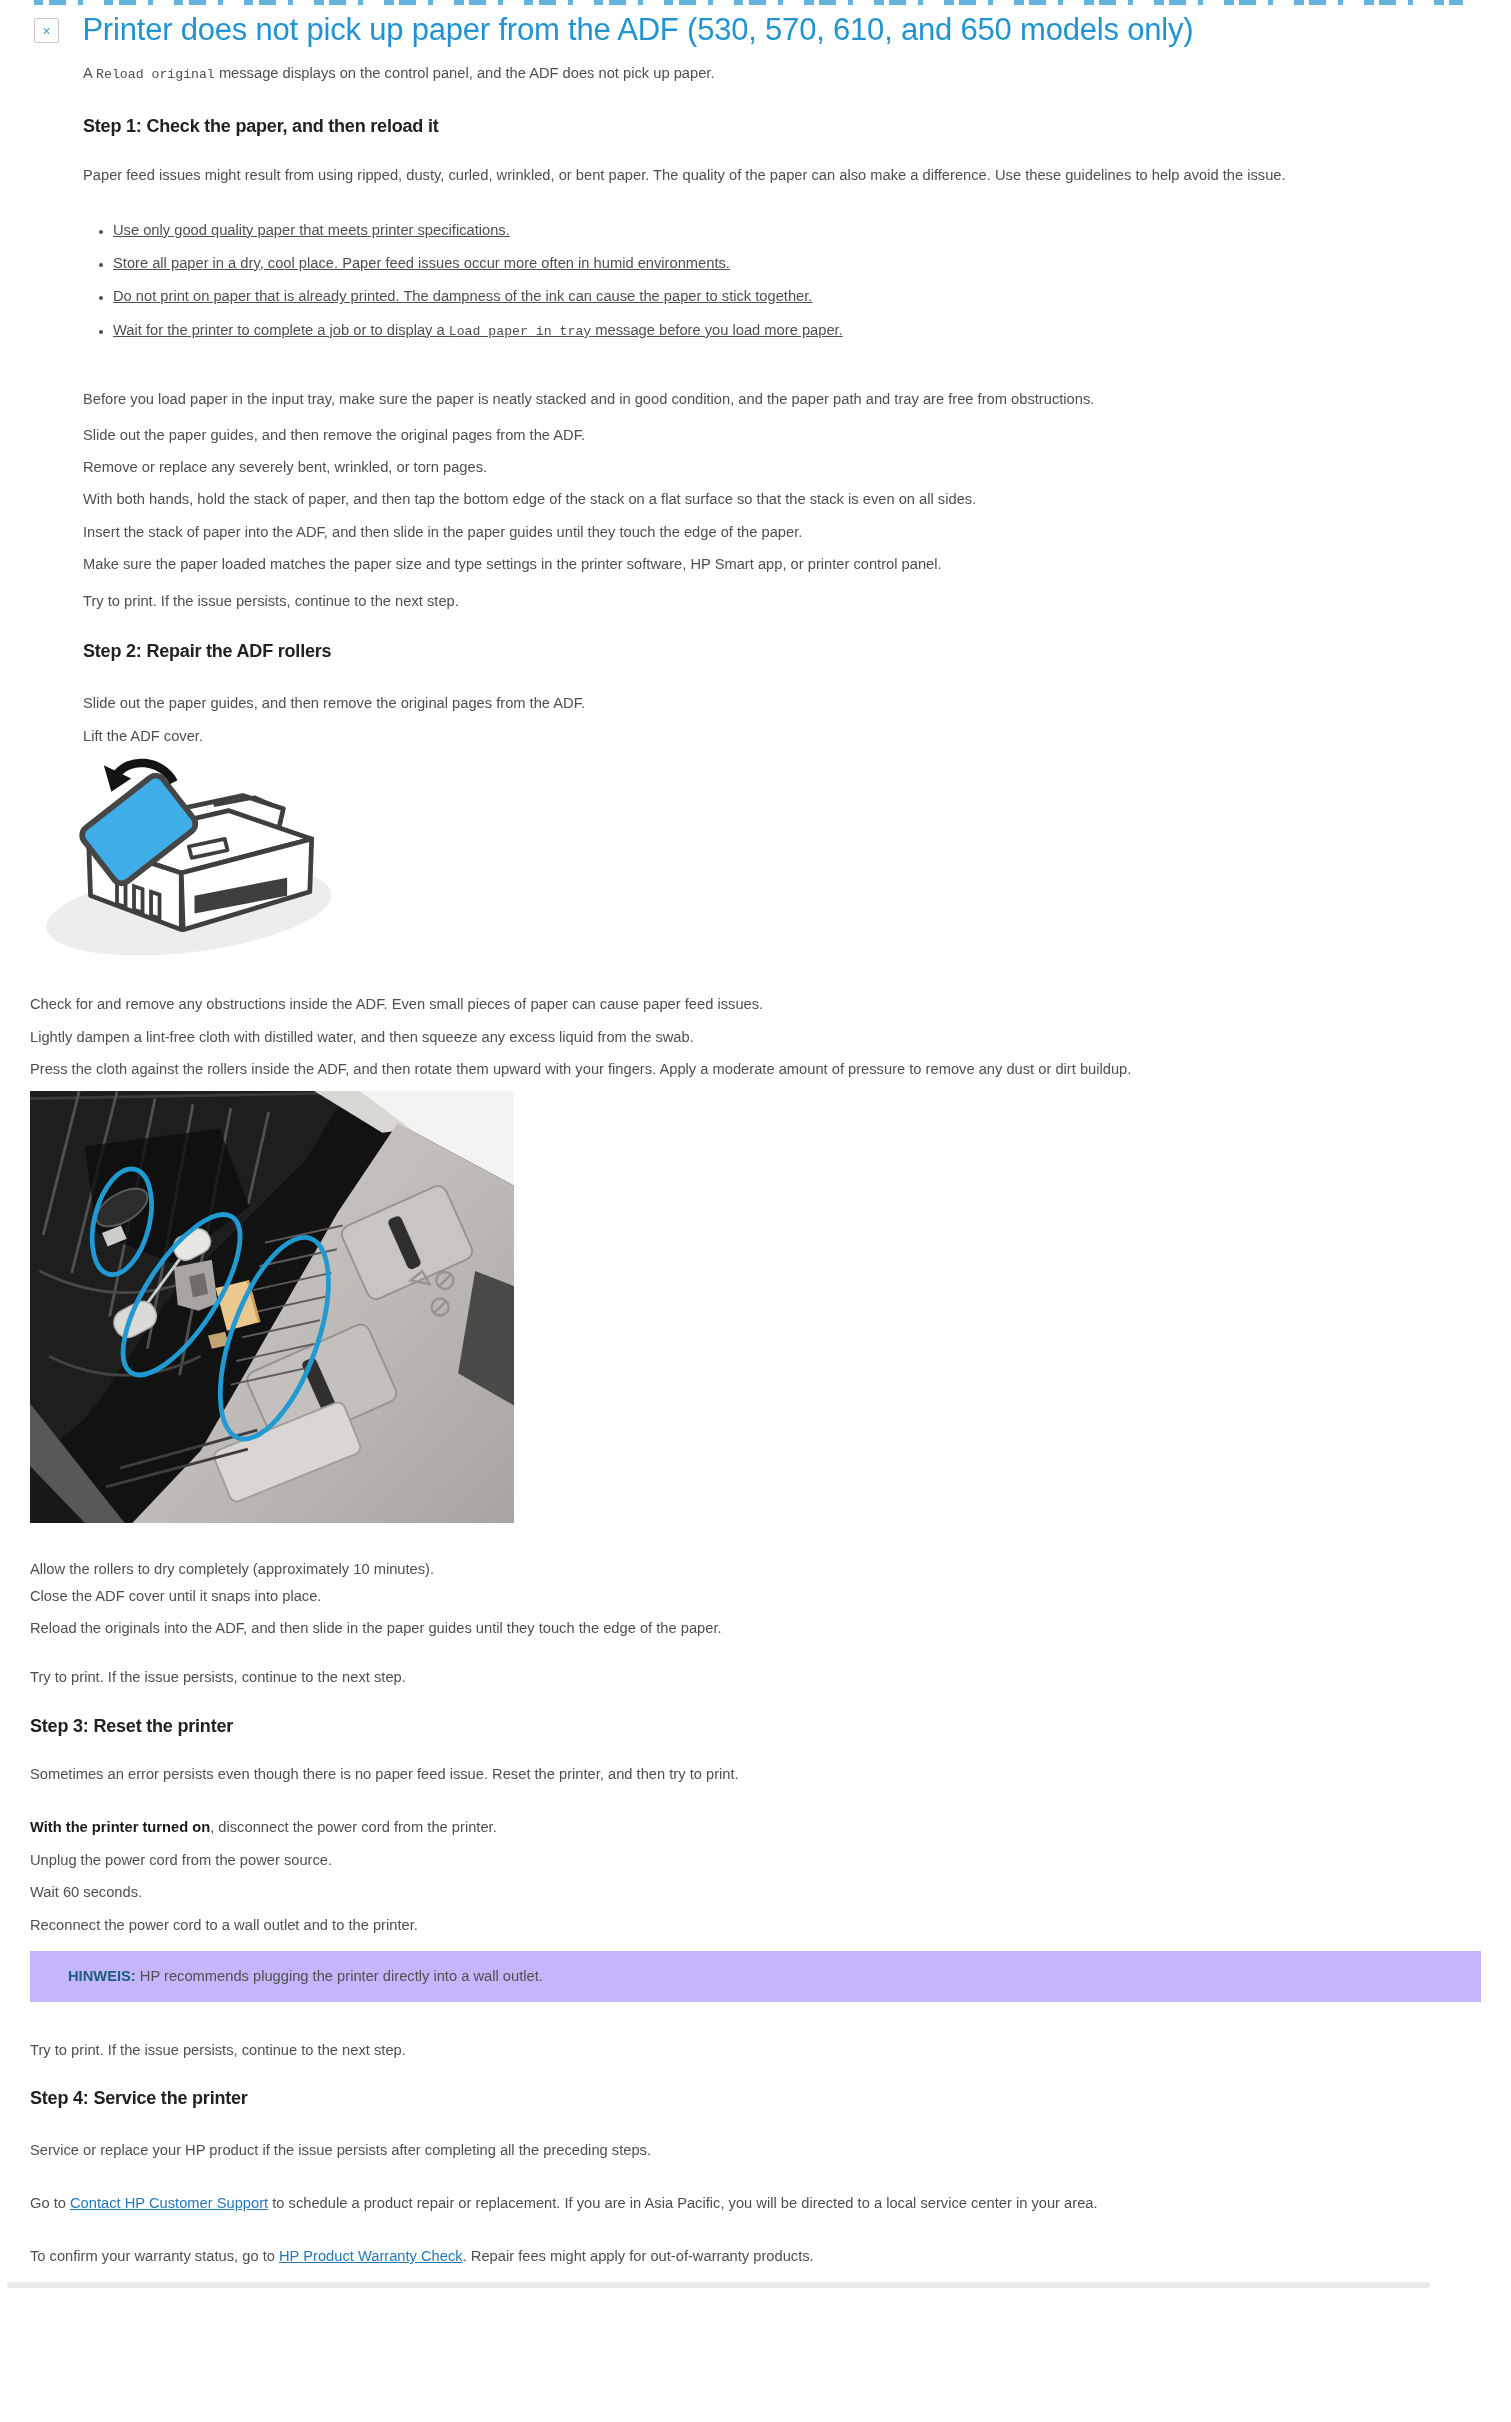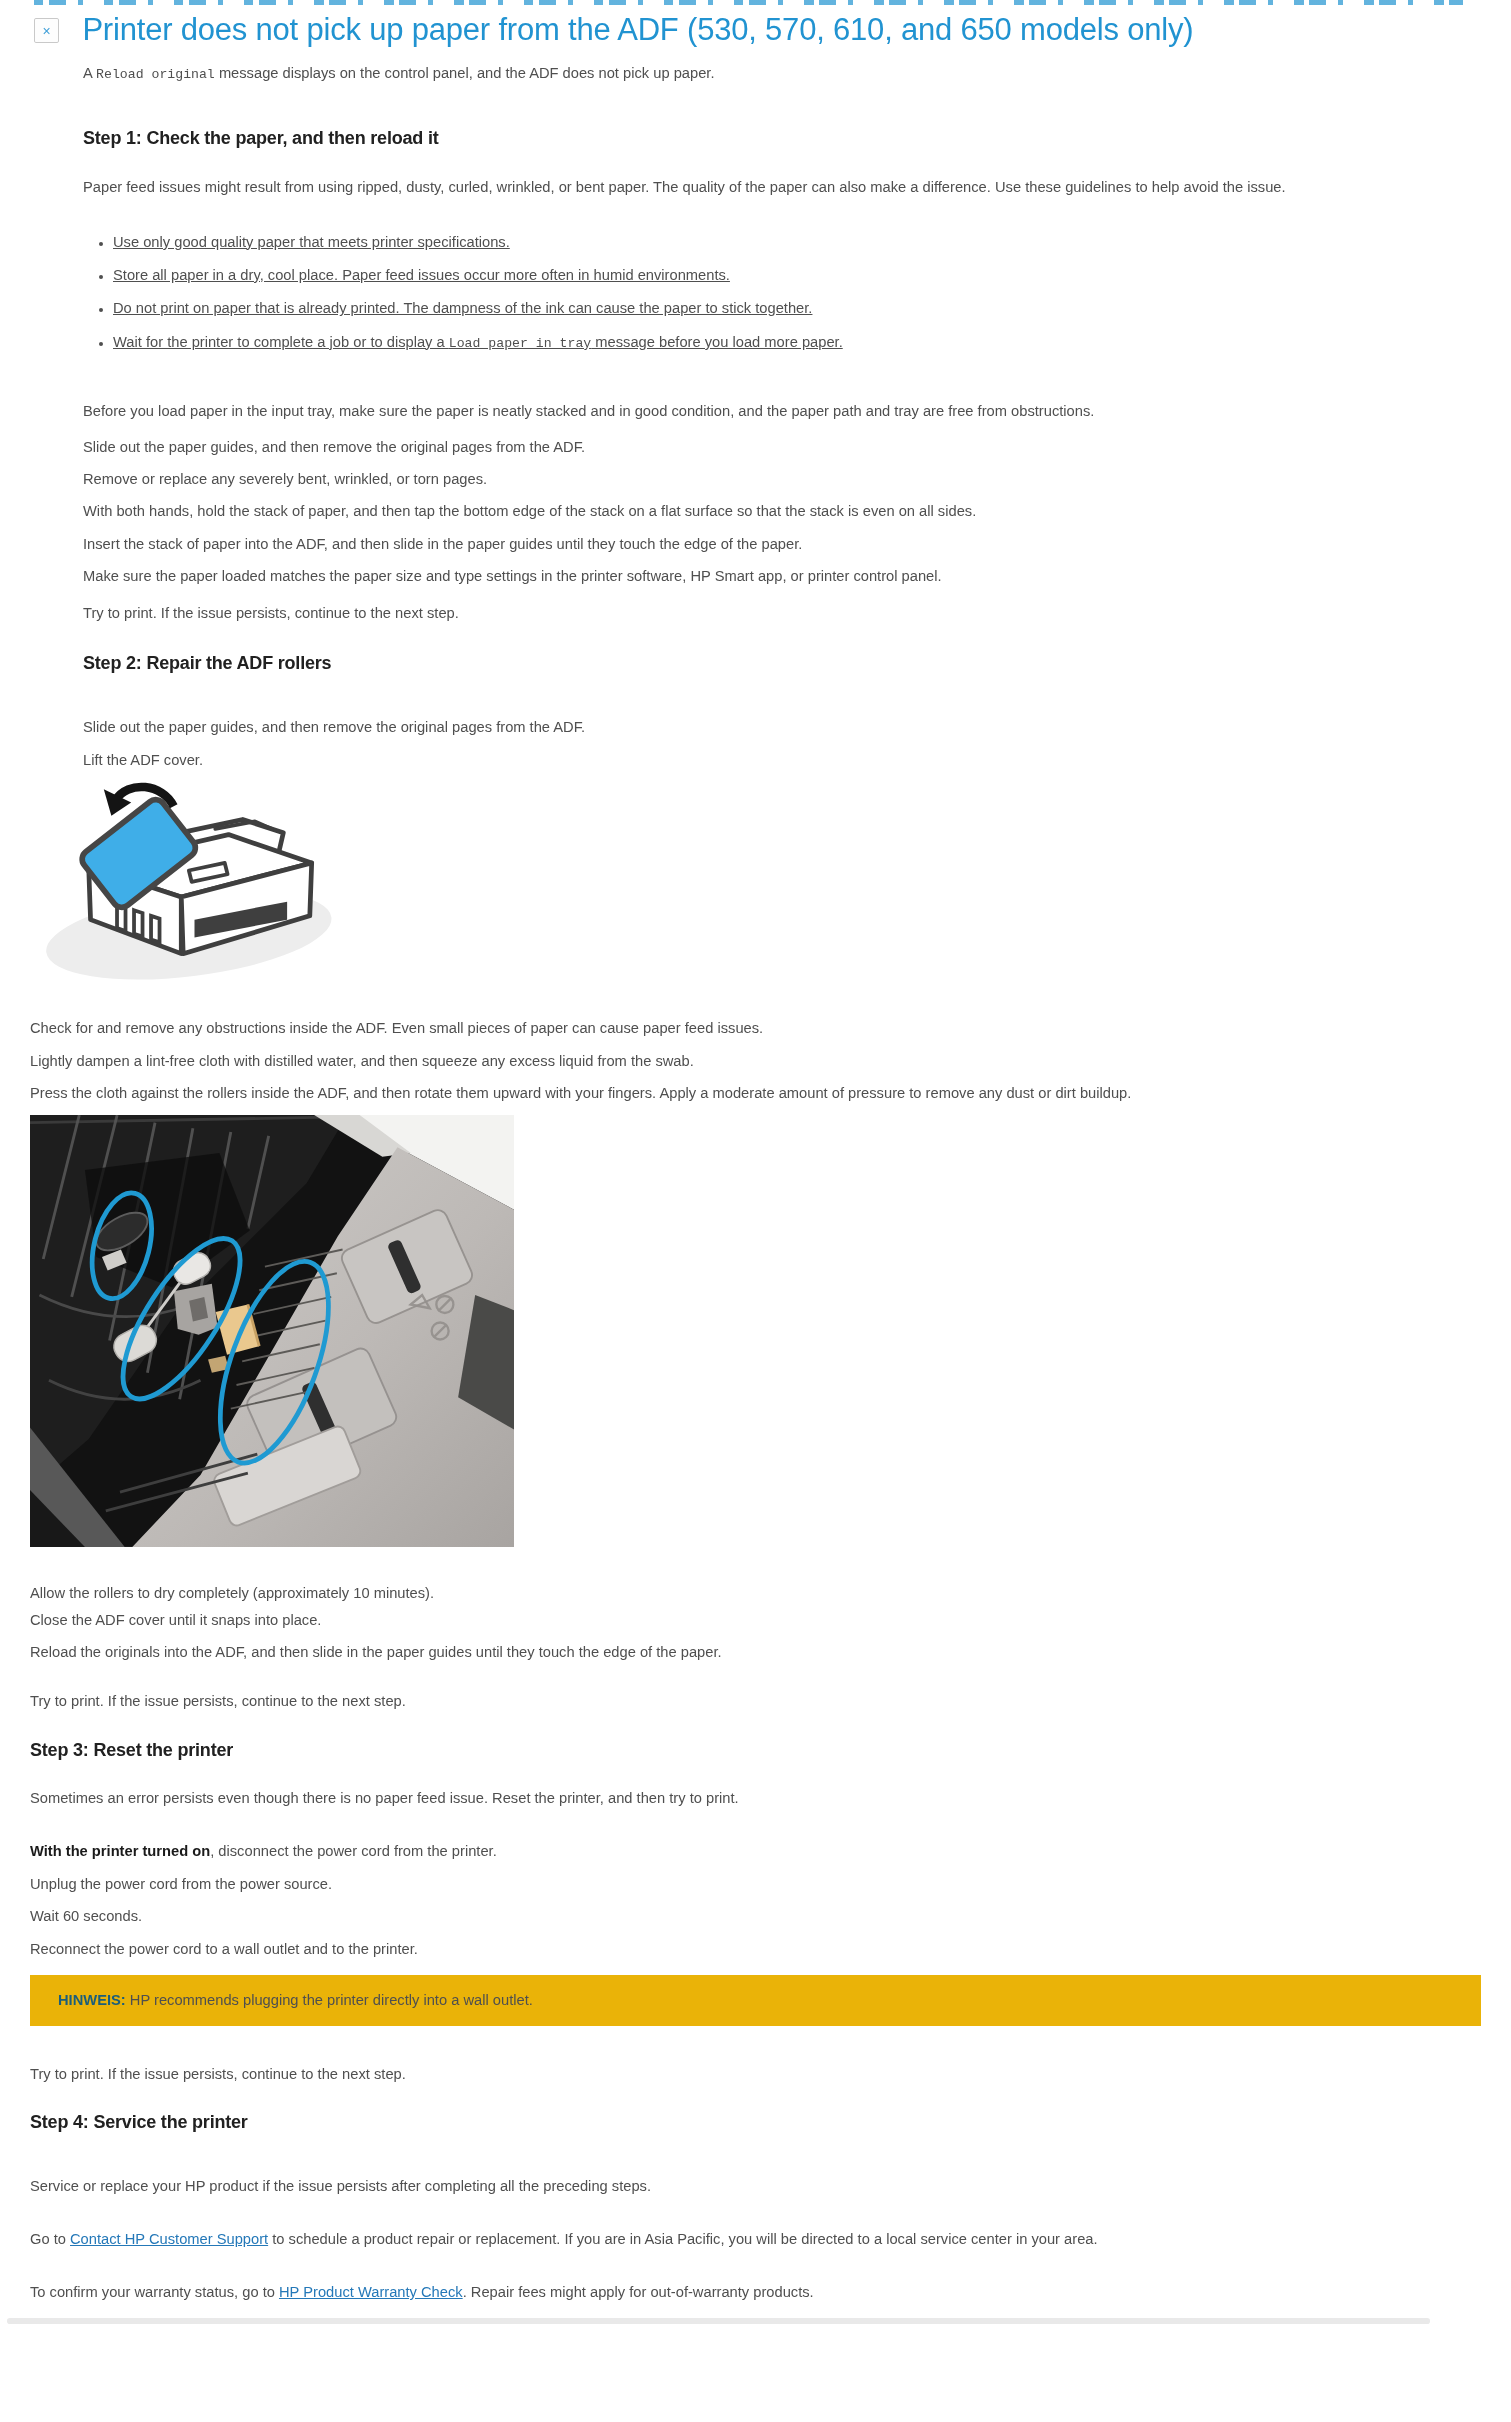--- a/index.html
+++ b/index.html
@@ -47,31 +47,31 @@
     font-size: 13.2px; color: #4f4f4f;
   }
   .bold-run { font-weight: 700; color: #1a1a1a; }
   a.doc-link { color: #2478b8; text-decoration: underline; cursor: pointer; }
 
   ul.bullets { margin: 34px 0 0; padding-left: 30px; }
   ul.bullets li { margin-bottom: 12.3px; font-size: 14.7px; line-height: 21px; text-decoration: underline; }
   ul.bullets li::marker { color: #4f4f4f; font-size: 12.3px; }
 
   .mt6{margin-top:5.7px}.mt12{margin-top:11.4px}.mt16{margin-top:15px}
-  .mt28{margin-top:26.5px}.mt30{margin-top:28px}.mt32{margin-top:42px}
+  .mt28{margin-top:26.5px}.mt30{margin-top:28px}.mt32{margin-top:30px}
   .mt34{margin-top:32px}.mt36{margin-top:16px}.mt38{margin-top:36px}
   .mt40{margin-top:38px}.mt50{margin-top:47px}
 
   .w1445{max-width:1367px}
   .w1440{max-width:1363px}
 
   .figure { display: block; }
   .note-box {
-    margin-top: 15px; background: #eab308;
-    padding: 15px 15px 15px 28px;
+    margin-top: 15px; background: #c4b5fd;
+    padding: 15px 15px 15px 38px;
   }
   .note-box p { line-height: 21px; }
   .note-label { font-weight: 700; color: #1b5e7b; }
 
   .divider {
     margin: 15px 0 0 -23px; width: 1423px; height: 5.7px;
     background: #e9e9e9; border-radius: 2.8px;
   }
 </style>
 </head>

